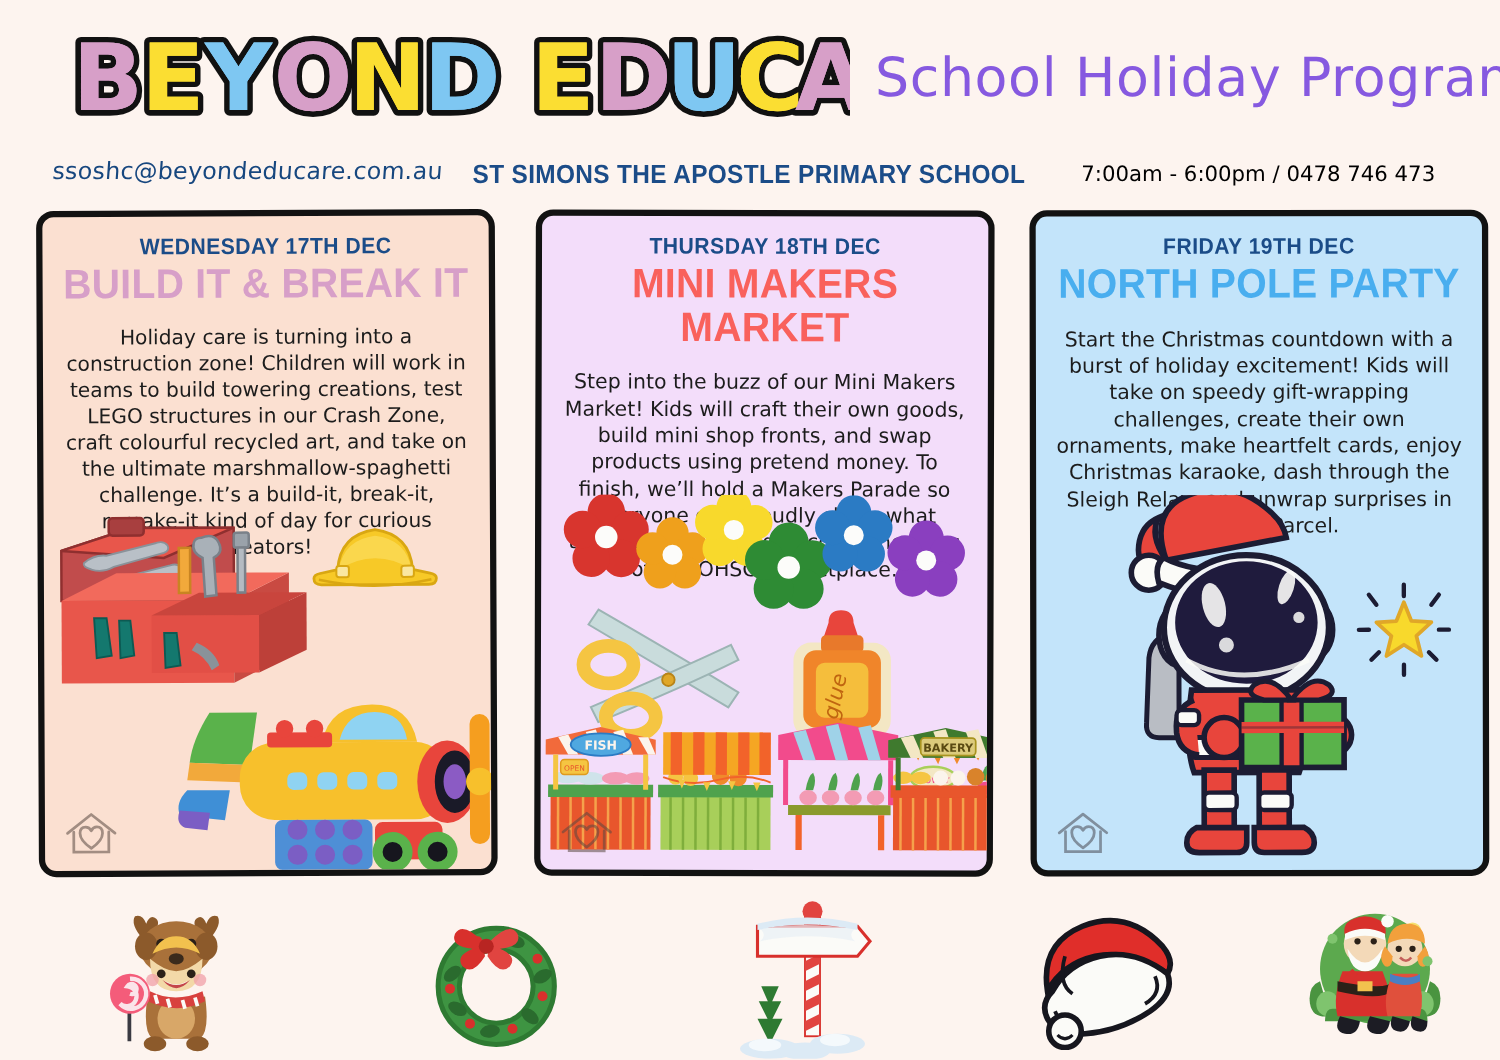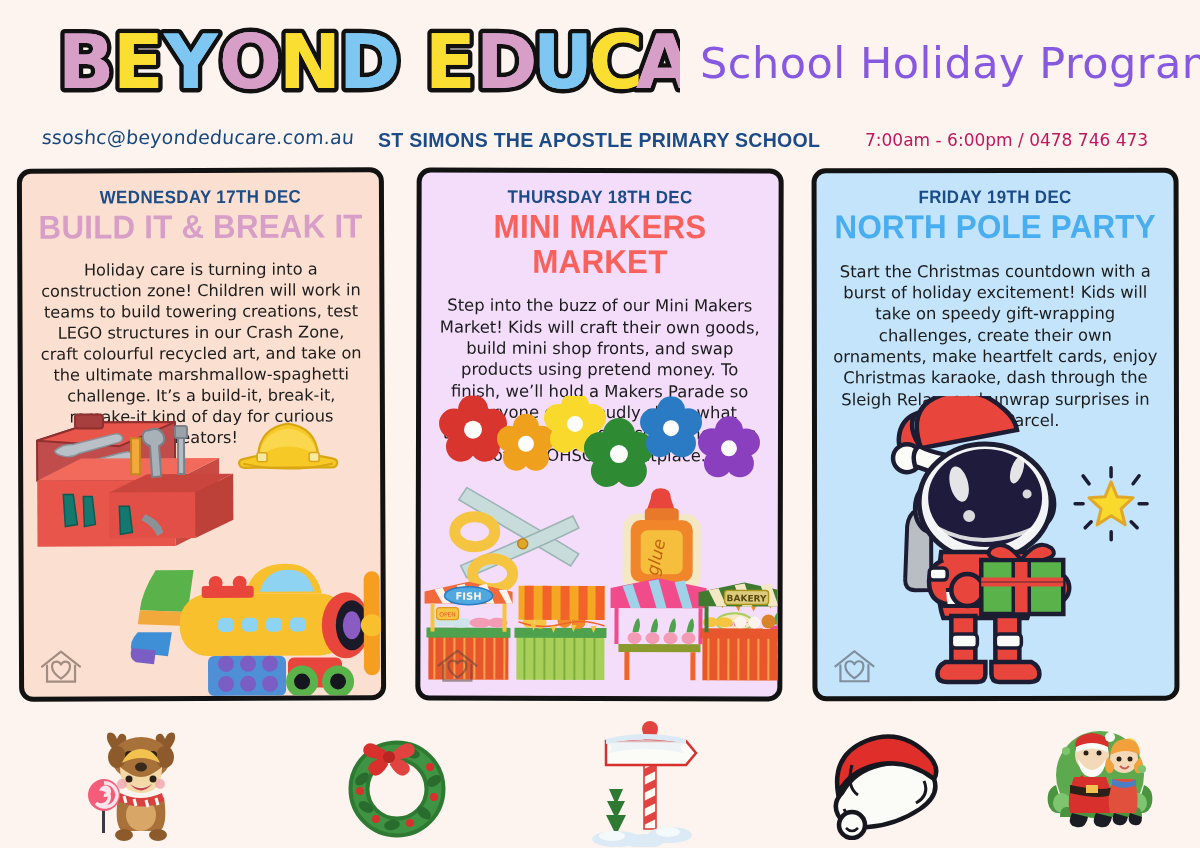--- a/index.html
+++ b/index.html
@@ -69,29 +69,29 @@
     transform: scaleX(0.93);
     transform-origin: left center;
     white-space: nowrap;
   }
   .hours {
     position: absolute;
     left: 865px;
     top: 130px;
     font-family: "DejaVu Sans", sans-serif;
     font-size: 17px;
-    color: #be185d;
+    color: #000000;
     white-space: nowrap;
   }
 
   
   .cards {
     position: absolute;
     top: 168px;
-    left: 0;
+    left: 12px;
     width: 956px;
     height: 545px;
   }
   .card {
     position: absolute;
     top: 0;
     width: 367px;
     height: 533px;
     border: 5px solid #121212;
     border-radius: 14px;

